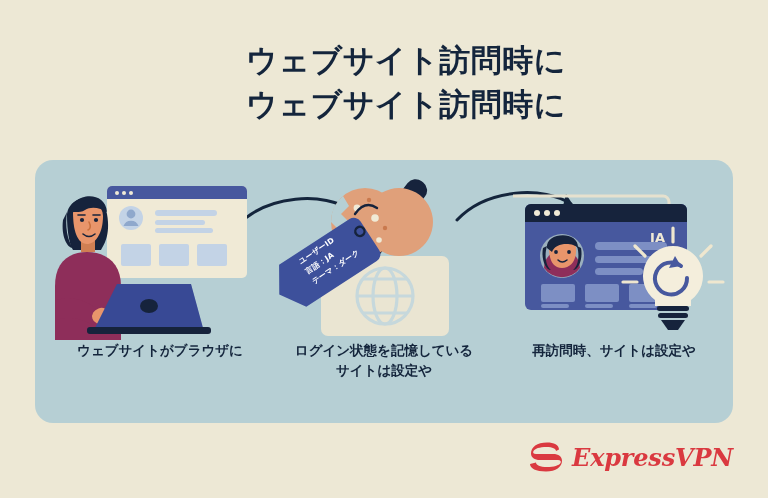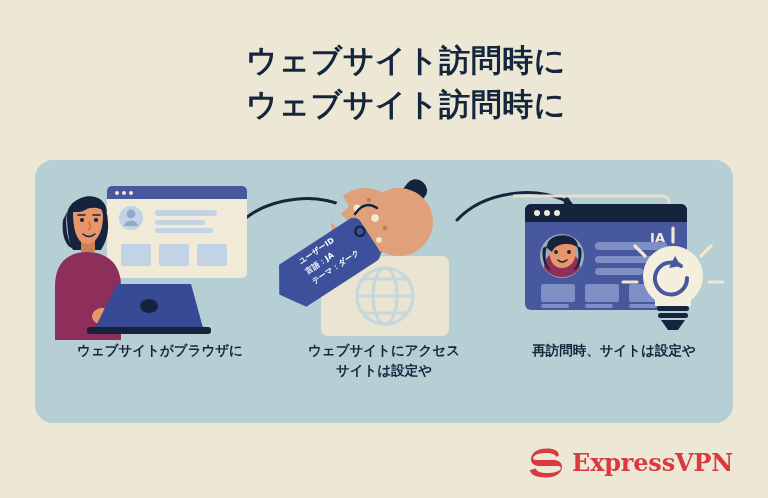--- a/index.html
+++ b/index.html
@@ -85,24 +85,25 @@
     top: 0;
     pointer-events: none;
   }
   .arrow-1 { left: 198px; top: 28px; }
   .arrow-2 { left: 418px; top: 22px; }
 
   
   .logo {
     position: absolute;
     right: 35px;
-    bottom: 20px;
+    bottom: 26px;
     display: flex;
-    align-items: flex-start;
+    align-items: flex-end;
     gap: 9px;
+    font-style: italic;
   }
   .logo-text {
     color: #DA3940;
     font-family: "DejaVu Serif", "Liberation Serif", serif;
     font-size: 24px;
     font-weight: bold;
     letter-spacing: -0.2px;
   }
   .tag-wrap {
     position: absolute;
@@ -255,21 +256,21 @@
 
       <div class="tag-wrap">
         <div class="tag-lines">
           <span class="tag-line">ユーザーID</span>
           <span class="tag-line">言語：JA</span>
           <span class="tag-line">テーマ：ダーク</span>
         </div>
       </div>
 
       <div class="caption">
-        <span class="line">ウェブサイトにアクセス</span>
+        <span class="line">ログイン状態を記憶している</span>
         <span class="line">サイトは設定や</span>
       </div>
     </div>
 
     <div class="col col-3">
       <svg class="scene" viewBox="0 0 238 180" preserveAspectRatio="xMidYMid meet">
 
         <path d="M18 36 h150 a6 6 0 0 1 6 6 v104" fill="none" stroke="#E6E1CE" stroke-width="3"></path>
 
         <g>

